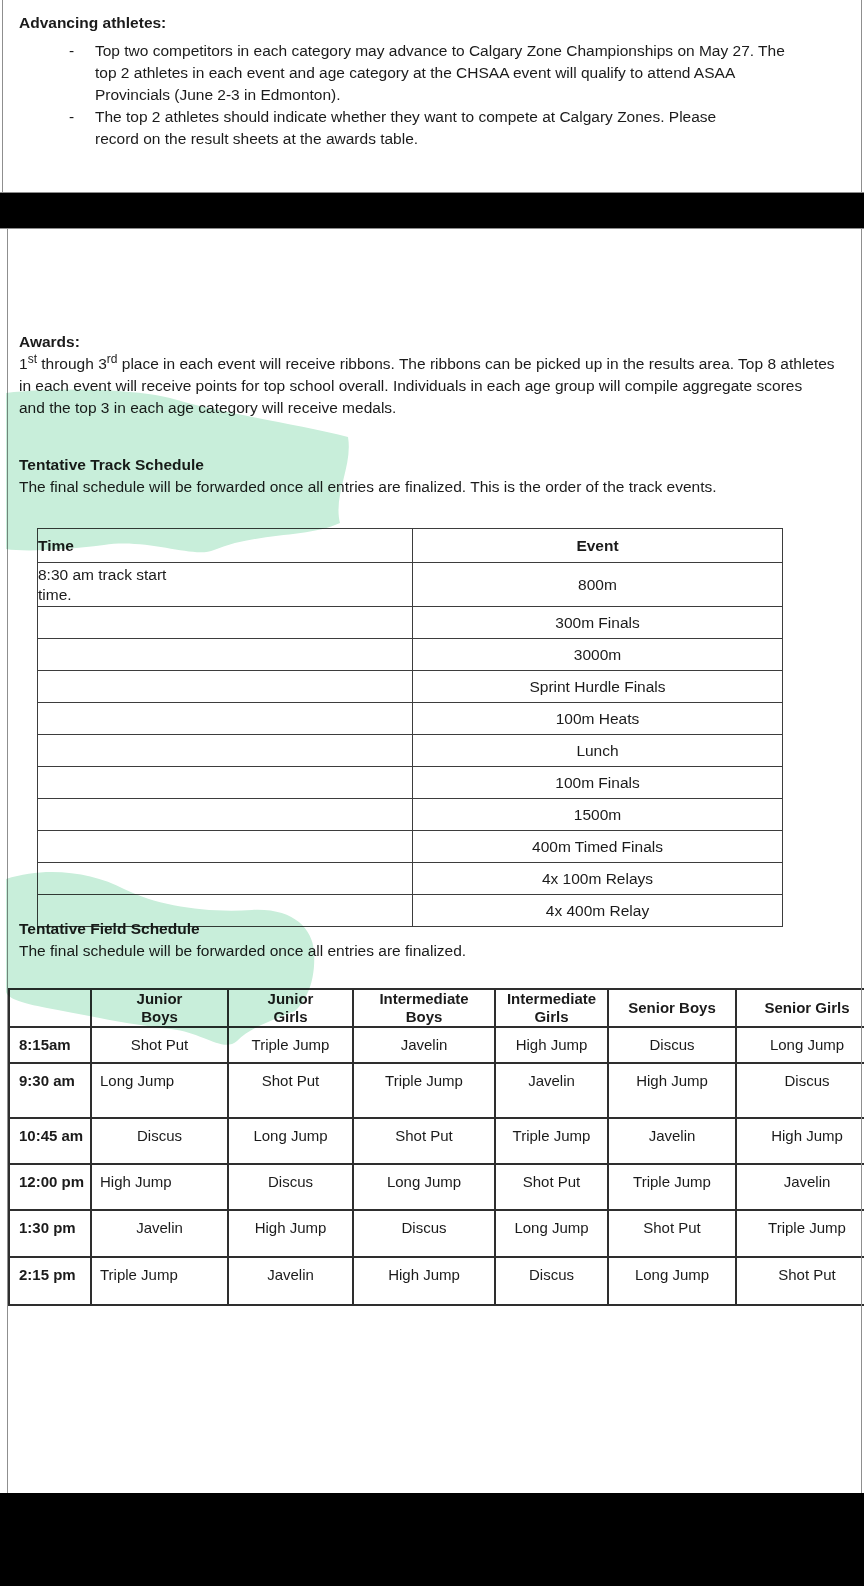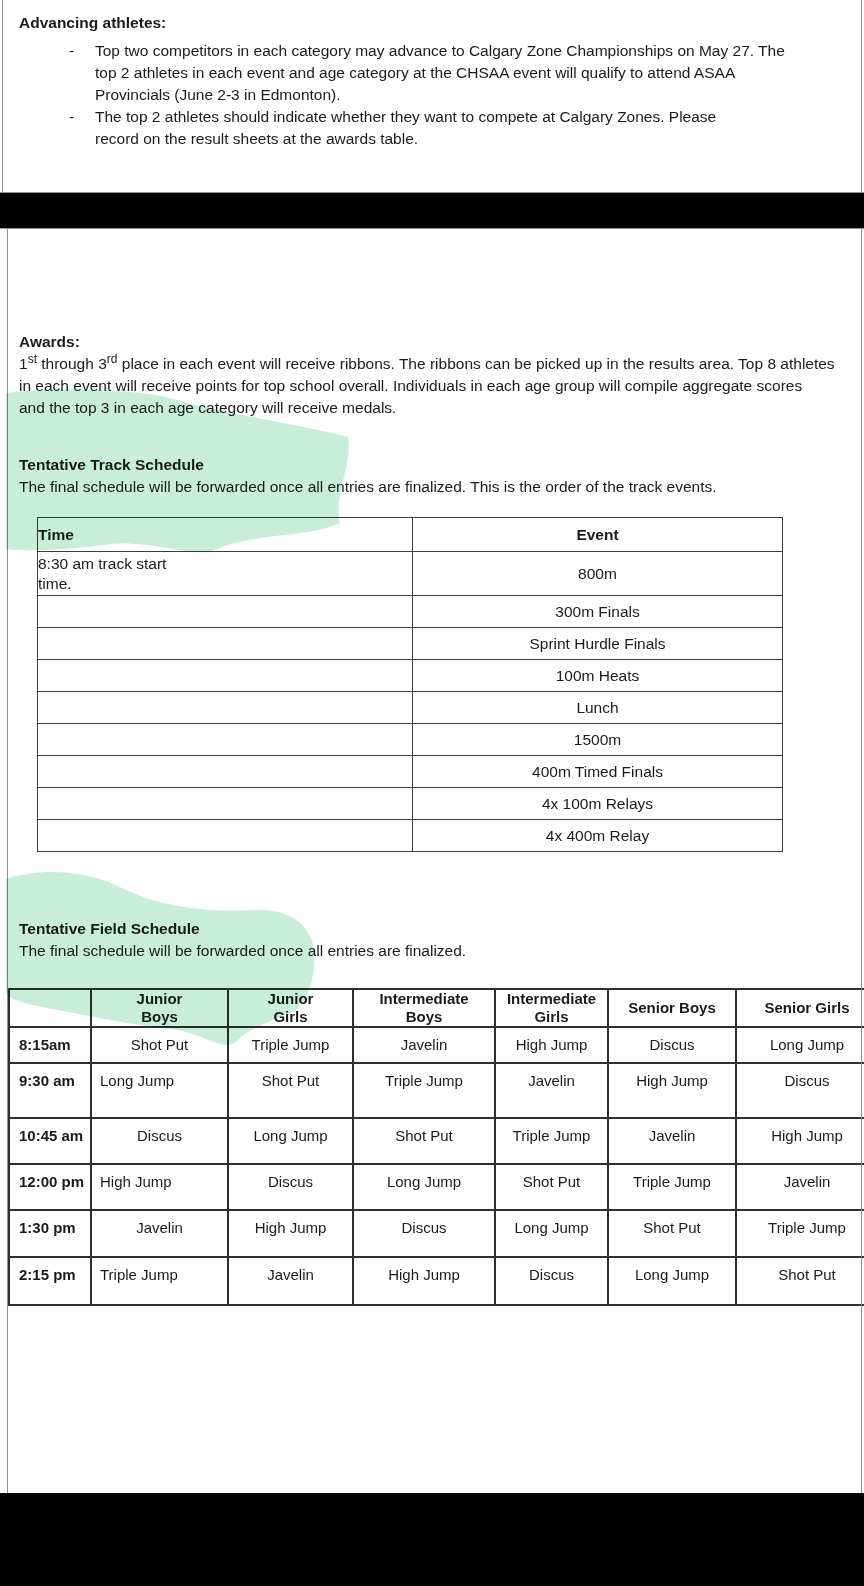--- a/index.html
+++ b/index.html
@@ -31,21 +31,21 @@
   .bullet-text{position:absolute;left:95px;width:730px;}
   .b1{top:40px;} .b2{top:106px;}
 
   .awards-heading{left:19px;top:103px;}           
   .awards-para{left:19px;top:124px;width:838px;}  
   sup{font-size:12px;line-height:0;vertical-align:super;letter-spacing:0;}
 
   .track-heading{left:19px;top:226px;}            
   .track-subtitle{left:19px;top:248px;white-space:nowrap;}
 
-  .track-table-wrap{left:37px;top:288px;}         
+  .track-table-wrap{left:37px;top:299px;}         
   table{border-collapse:collapse;table-layout:fixed;}
   .track-table{width:745px;font-size:15.5px;}
   .track-table th,.track-table td{border:1.5px solid #3d3d3d;padding:0;vertical-align:middle;}
   .track-table thead tr{height:34px;}
   .track-table tbody tr{height:32px;}
   .track-table tbody tr:first-child{height:44px;}
   .t-time{ text-align:left;padding-left:114px;white-space:pre-line;line-height:20px;}
   .t-event{text-align:center;}
   .track-table thead .t-time,.track-table thead .t-event{font-weight:bold;}
 
@@ -117,29 +117,37 @@
               <td class="t-time">8:30 am track start
 time.</td>
               <td class="t-event">800m</td>
             </tr>
             <tr>
               <td class="t-time"></td>
               <td class="t-event">300m Finals</td>
             </tr>
             <tr>
               <td class="t-time"></td>
+              <td class="t-event">3000m</td>
+            </tr>
+            <tr>
+              <td class="t-time"></td>
               <td class="t-event">Sprint Hurdle Finals</td>
             </tr>
             <tr>
               <td class="t-time"></td>
               <td class="t-event">100m Heats</td>
             </tr>
             <tr>
               <td class="t-time"></td>
               <td class="t-event">Lunch</td>
+            </tr>
+            <tr>
+              <td class="t-time"></td>
+              <td class="t-event">100m Finals</td>
             </tr>
             <tr>
               <td class="t-time"></td>
               <td class="t-event">1500m</td>
             </tr>
             <tr>
               <td class="t-time"></td>
               <td class="t-event">400m Timed Finals</td>
             </tr>
             <tr>

